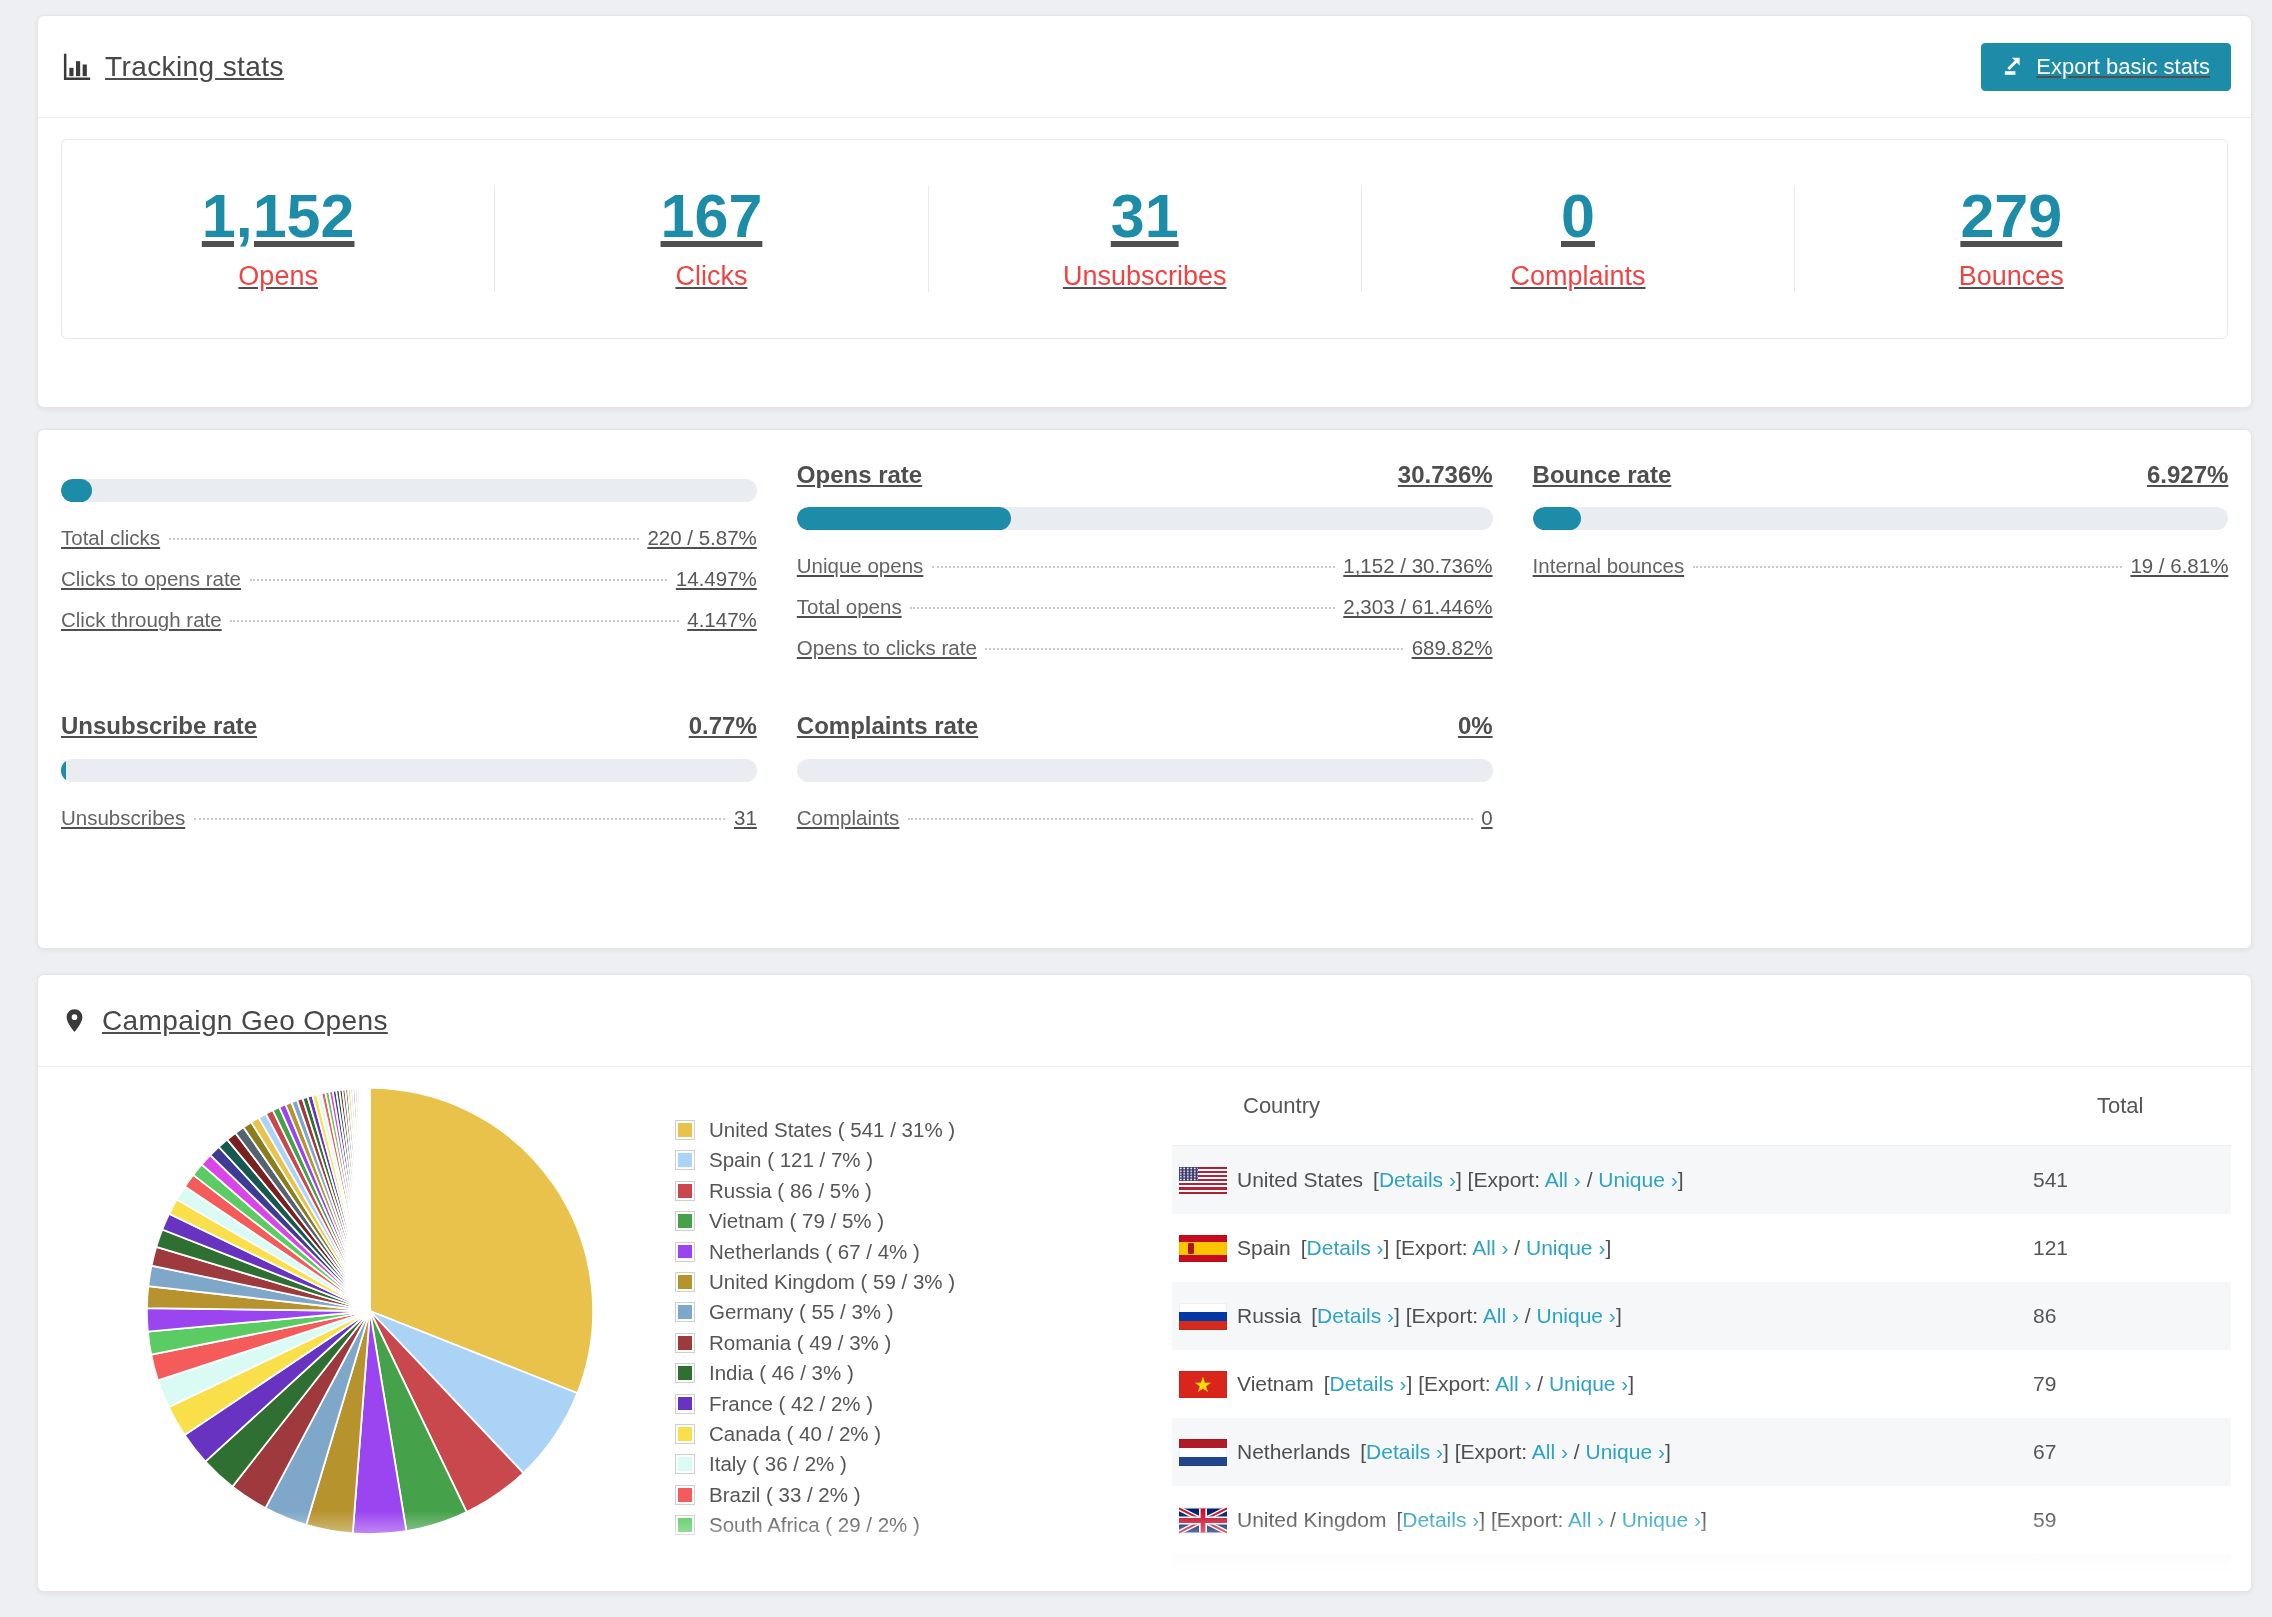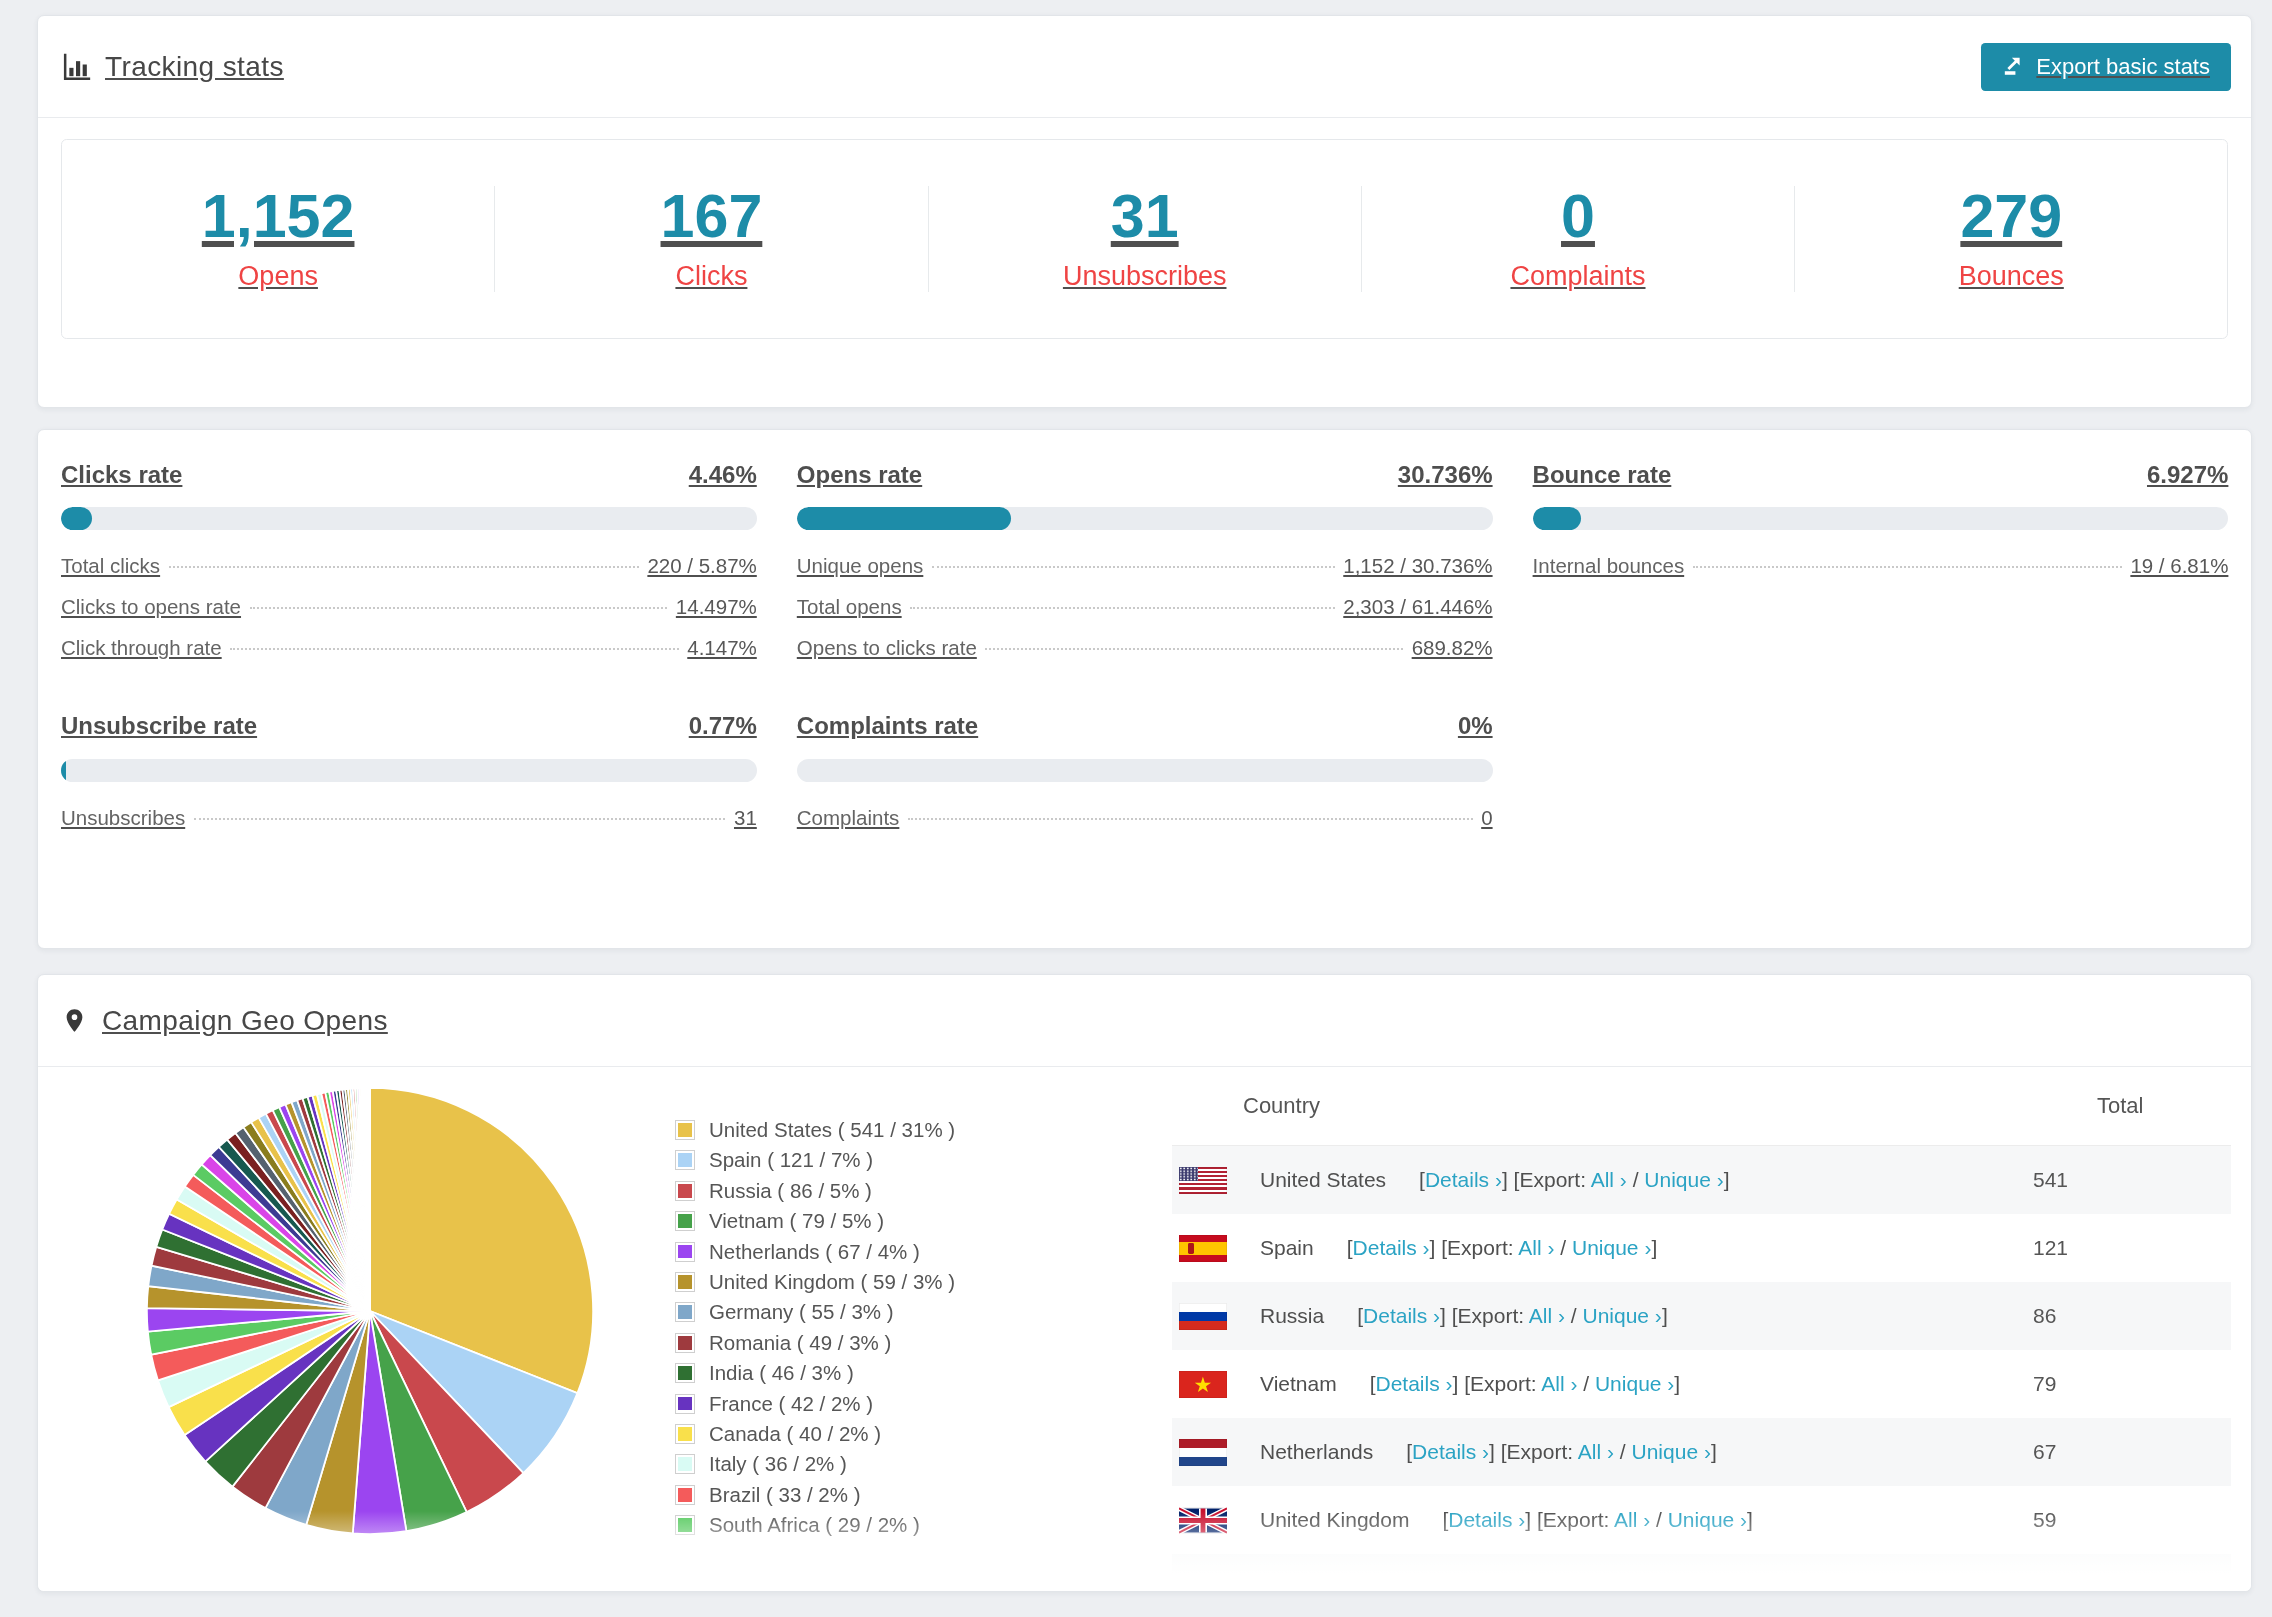--- a/index.html
+++ b/index.html
@@ -46,21 +46,21 @@
   .legend-item{display:flex;align-items:center;cursor:pointer;}
   .swatch{width:20px;height:20px;border:0.7px solid #cfcfcf;padding:2.1px;background-clip:content-box;
         flex:none;}
   .legend-label{margin-left:14px;font-size:20.5px;color:#565656;}
   .geo-table{position:absolute;left:1134px;top:0;width:1059px;}
   .t-head{display:grid;grid-template-columns:854px 1fr;align-items:center;height:79px;
         padding:0 14px 0 71px;font-size:22px;color:#555;border-bottom:0.7px solid #ececec;}
   .t-row{display:grid;grid-template-columns:854px 1fr;align-items:center;height:68px;
         padding:0 14px 0 7px;font-size:21px;color:#4f4f4f;}
   .t-rows .t-row:nth-child(odd){background:#f6f7f8;}
-  .c-country{display:flex;align-items:center;gap:33px;white-space:nowrap;}
+  .c-country{display:flex;align-items:center;gap:10px;white-space:nowrap;}
   .t-row a{color:#2ba3c4;text-decoration:none;}
   .c-total{color:#555;}
   .bottom-fade{position:absolute;left:0;right:0;bottom:0;height:81px;pointer-events:none;
         background:linear-gradient(180deg,rgba(255,255,255,0) 0%,#fff 78%);}
 
   
   .flag{display:inline-block;width:48px;height:27px;position:relative;flex:none;
         box-shadow:inset 0 0 0 0.7px rgba(0,0,0,.08);}
   .f-us{background:repeating-linear-gradient(180deg,#b22234 0 2.1px,#fff 2.1px 4.1px);}
   .f-us .canton{position:absolute;left:0;top:0;width:19px;height:14.5px;background-color:#3c3b6e;
@@ -122,24 +122,20 @@
         <div class="stat">
           <div class="stat-value">279</div>
           <div class="stat-label">Bounces</div>
         </div>
       </div>
   </section>
 
   <section class="card" id="card-rates">
     <div class="rates-grid">
         <div class="panel">
-          <div class="panel-head">
-            <span class="panel-title">Clicks rate</span>
-            <span class="panel-value">4.46%</span>
-          </div>
           <div class="bar">
             <div class="bar-fill" style="width: 4.46%;"></div>
           </div>
           <div class="drows">
             <div class="drow">
               <span class="dlabel">Total clicks</span>
               <span class="leader"></span>
               <span class="dval">220 / 5.87%</span>
             </div>
             <div class="drow">

